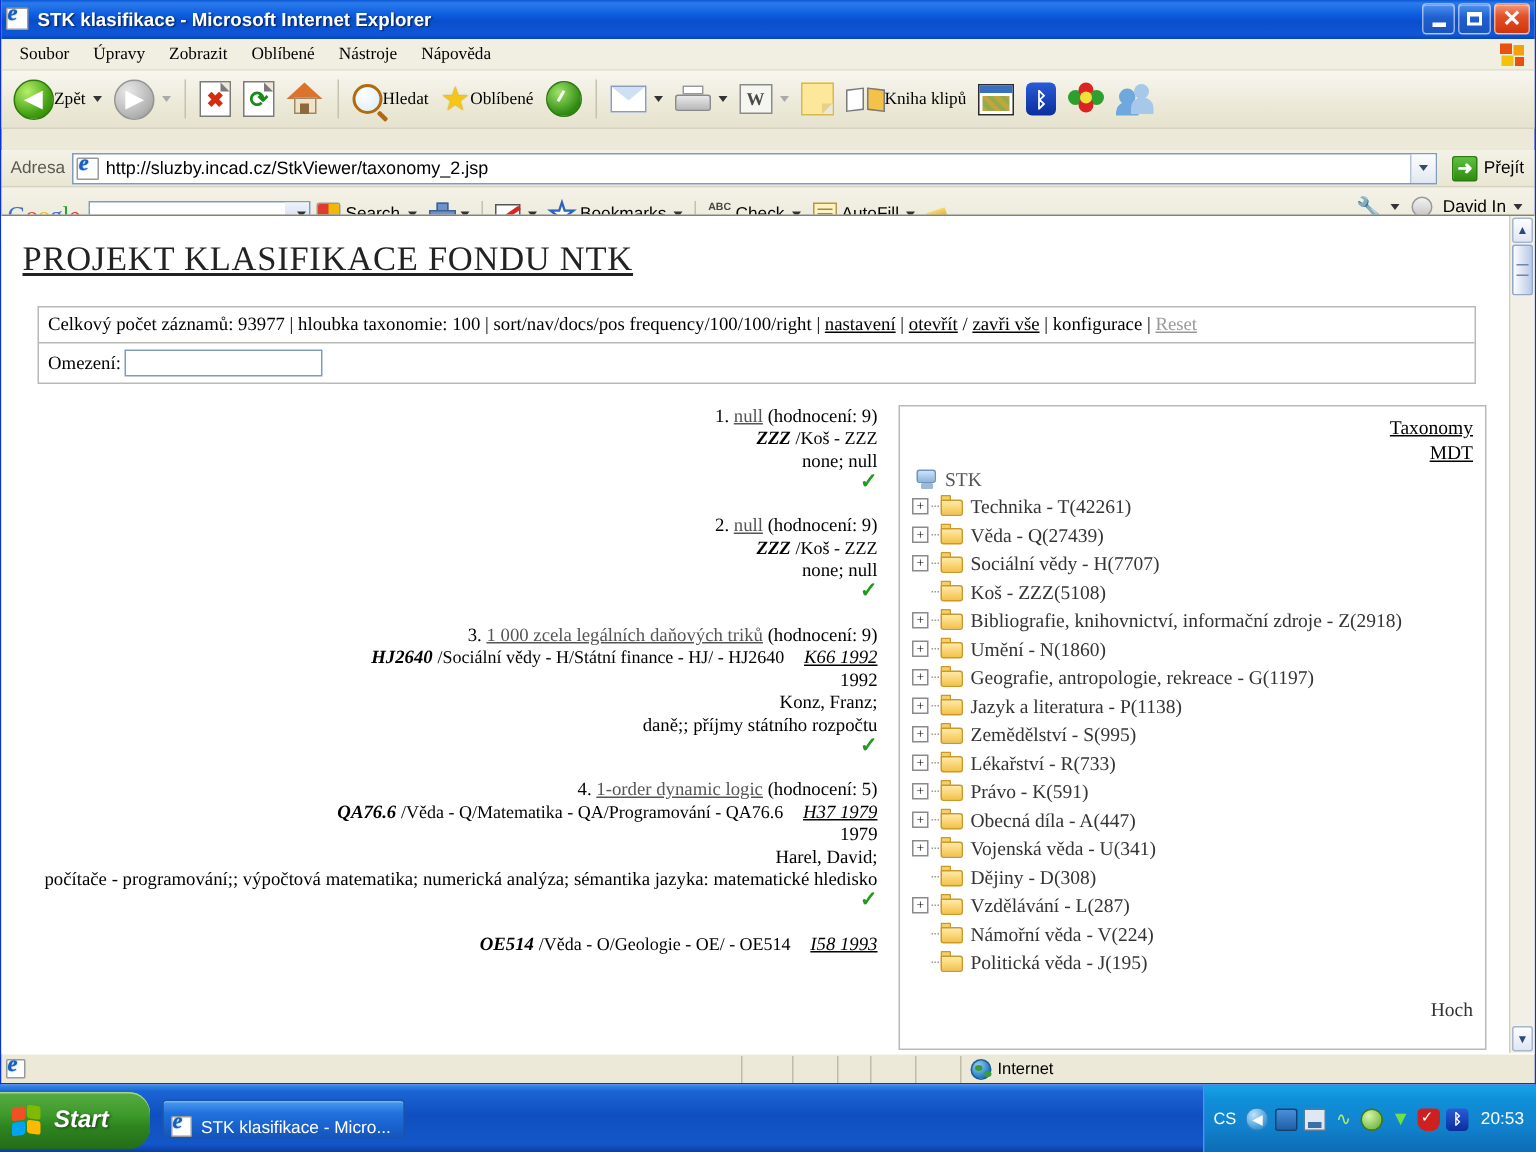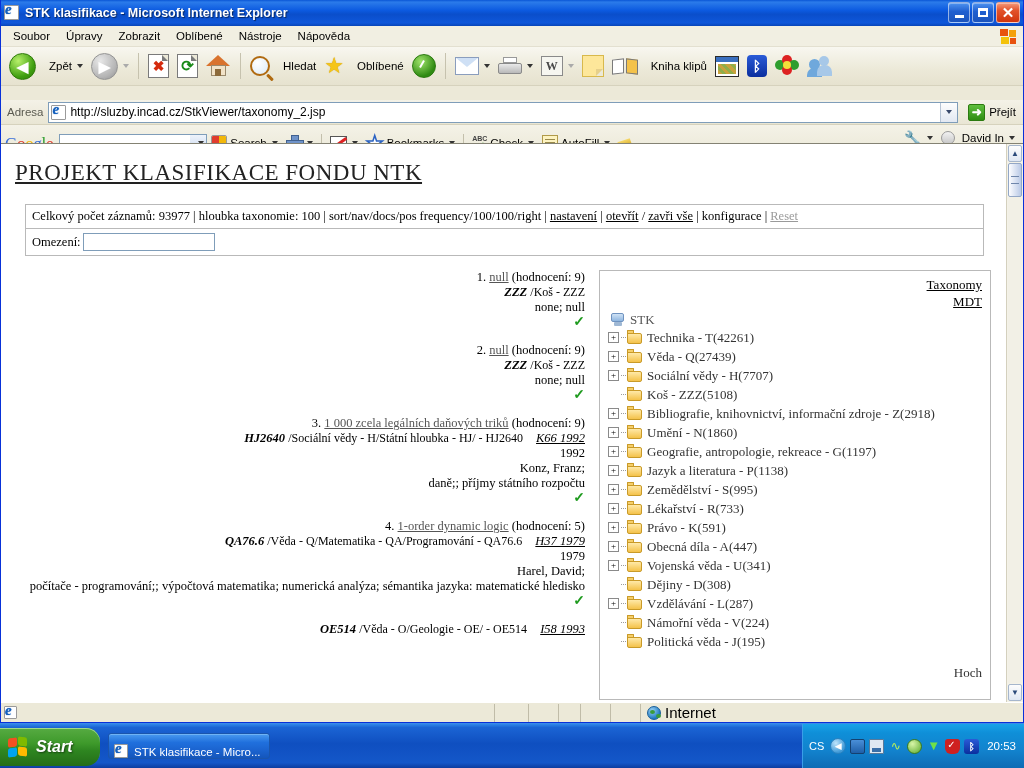--- a/index.html
+++ b/index.html
@@ -70,41 +70,41 @@
 
   
   .menubar {
     height: 21px; background: #f1efe2;
     display: flex; align-items: center; padding-left: 4px;
     border-bottom: 1px solid #e3e0d0;
     position: relative;
   }
   .menubar .mi {
     padding: 2px 8px; font-size: 11.5px; color: #000;
-    font-family: Liberation Sans, sans-serif;
+    font-family: Liberation Serif, serif;
   }
   .menubar .mlogo {
     position: absolute; right: 4px; top: 1px;
     width: 22px; height: 19px;
   }
   .mlogo .flagwrap { position: relative; width: 22px; height: 19px; }
   .mlogo .f1 { position:absolute; left:3px; top:2px; width:8px;height:7px;background:#e8520e;}
   .mlogo .f2 { position:absolute; left:12px; top:3px; width:7px;height:7px;background:#f4a10a;}
   .mlogo .f3 { position:absolute; left:4px; top:10px; width:8px;height:7px;background:#f4c20a;}
   .mlogo .f4 { position:absolute; left:13px; top:11px; width:6px;height:6px;background:#e8520e;}
 
   
   .toolbar {
     height: 39px; background: linear-gradient(to bottom,#f8f7f0,#ece9d8 60%,#e6e2cf);
     display: flex; align-items: center; padding-left: 4px;
     border-bottom: 1px solid #d6d2bd;
     white-space: nowrap;
   }
   .tbtn { display: flex; align-items: center; padding: 2px 4px; height: 34px; }
-  .tbtn .lbl { font-size: 11.5px; margin-left: 13px; }
+  .tbtn .lbl { font-size: 11.5px; margin-left: 0; font-family: Liberation Serif, serif; }
   .tsep { width: 1px; height: 26px; background: #c6c2ae; margin: 0 5px; }
   .caret { width: 0;height:0;border-left:3.5px solid transparent;border-right:3.5px solid transparent;border-top:4px solid #333; margin-left: 5px; }
   .caret.dim { border-top-color:#aaa; }
 
   .circ { width: 27px; height: 27px; border-radius: 50%; position: relative; }
   .circ.green { background: radial-gradient(circle at 33% 28%, #b6f06a, #3f9e10 65%, #2e7a08); border:1px solid #2f7a0a;}
   .circ.gray  { background: radial-gradient(circle at 33% 28%, #e8e8e8, #b5b5b5 65%, #8f8f8f); border:1px solid #949494;}
   .arrowL, .arrowR { position:absolute; left:50%; top:50%; transform: translate(-50%,-50%); color:#fff; font-size: 15px; line-height:15px; font-weight:bold;}
 
   .pagebox { width: 21px; height: 24px; background: #fff; border:1px solid #7a7a7a; position: relative; }
@@ -317,21 +317,21 @@
     border:1px solid #93a7c6;margin:0 1px;border-radius:2px;
     display:flex;align-items:center;justify-content:center;
   }
   .sbthumb .gr{width:8px;height:8px;border-top:1px solid #6f86ab;border-bottom:1px solid #6f86ab;}
   .sbtrack{flex:1;background:#f2f0e6;margin:0 1px;}
 
   
   .statusbar {
     position:absolute;left:0;right:0;bottom:0;height:20px;
     background:#ece9d8; border-top:1px solid #fff;
-    display:flex; align-items:center; font-size:15px;
+    display:flex; align-items:center; font-size:11px;
   }
   .statusbar .seg { border-left:1px solid #c0bca8; height:18px; }
   .stat-left { width: 493px; display:flex;align-items:center;padding-left:3px;}
   .stat-left .sicon { width:14px;height:14px; }
   .s1{width:34px;} .s2{width:30px;} .s3{width:22px;} .s4{width:30px;} .s5{width:30px;}
   .zone { display:flex;align-items:center;gap:4px;padding-left:6px;border-left:1px solid #c0bca8;height:18px;flex:1;}
   .globe { width:14px;height:14px;border-radius:50%;background:radial-gradient(circle at 35% 30%,#9ad1f5,#1f7ac0 70%);border:1px solid #1a5f99;position:relative;}
   .globe::after{content:"";position:absolute;left:2px;top:3px;width:5px;height:4px;background:#3a9b3a;border-radius:50%;box-shadow:6px 4px 0 #3a9b3a;}
 
   
@@ -661,21 +661,21 @@
           </div>
 
           <div class="rec">
             <div class="l1">
               <span class="num">3.</span>
               <a href="#">1 000 zcela legálních daňových triků</a>
               <span>(hodnocení: 9)</span>
             </div>
             <div class="l2">
               <span class="code">HJ2640</span>
-              <span class="path">/Sociální vědy - H/Státní hloubka - HJ/ - HJ2640</span>
+              <span class="path">/Sociální vědy - H/Státní finance - HJ/ - HJ2640</span>
               <span class="sig">K66 1992</span>
             </div>
             <div class="line">1992</div>
             <div class="line">Konz, Franz;</div>
             <div class="line">daně;; příjmy státního rozpočtu</div>
             <div class="chk">✓</div>
           </div>
 
           <div class="rec">
             <div class="l1">

